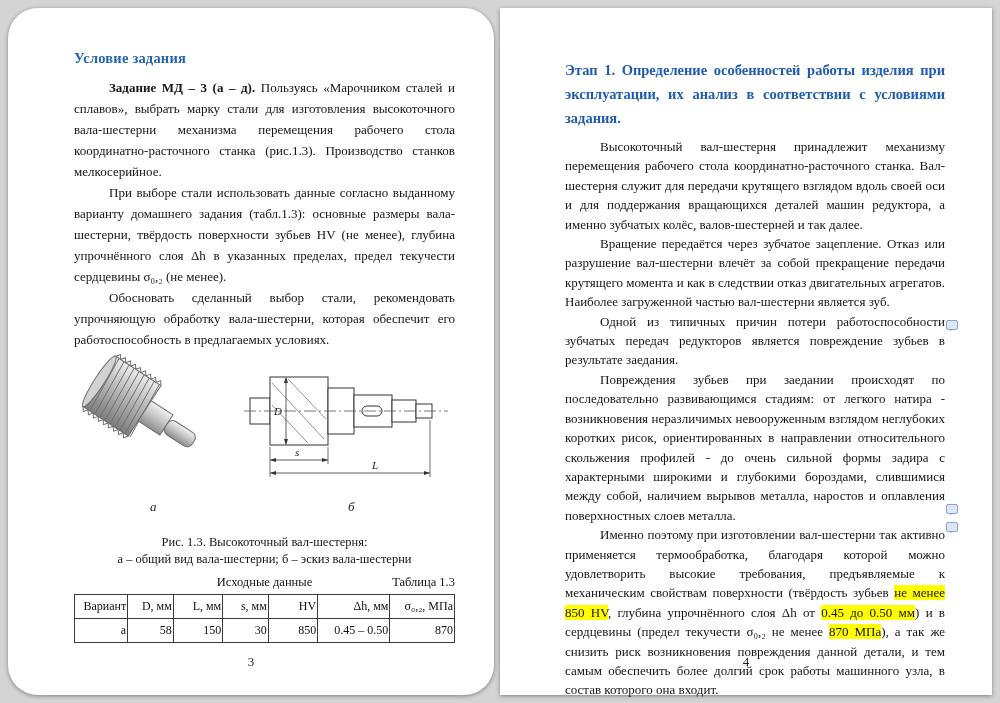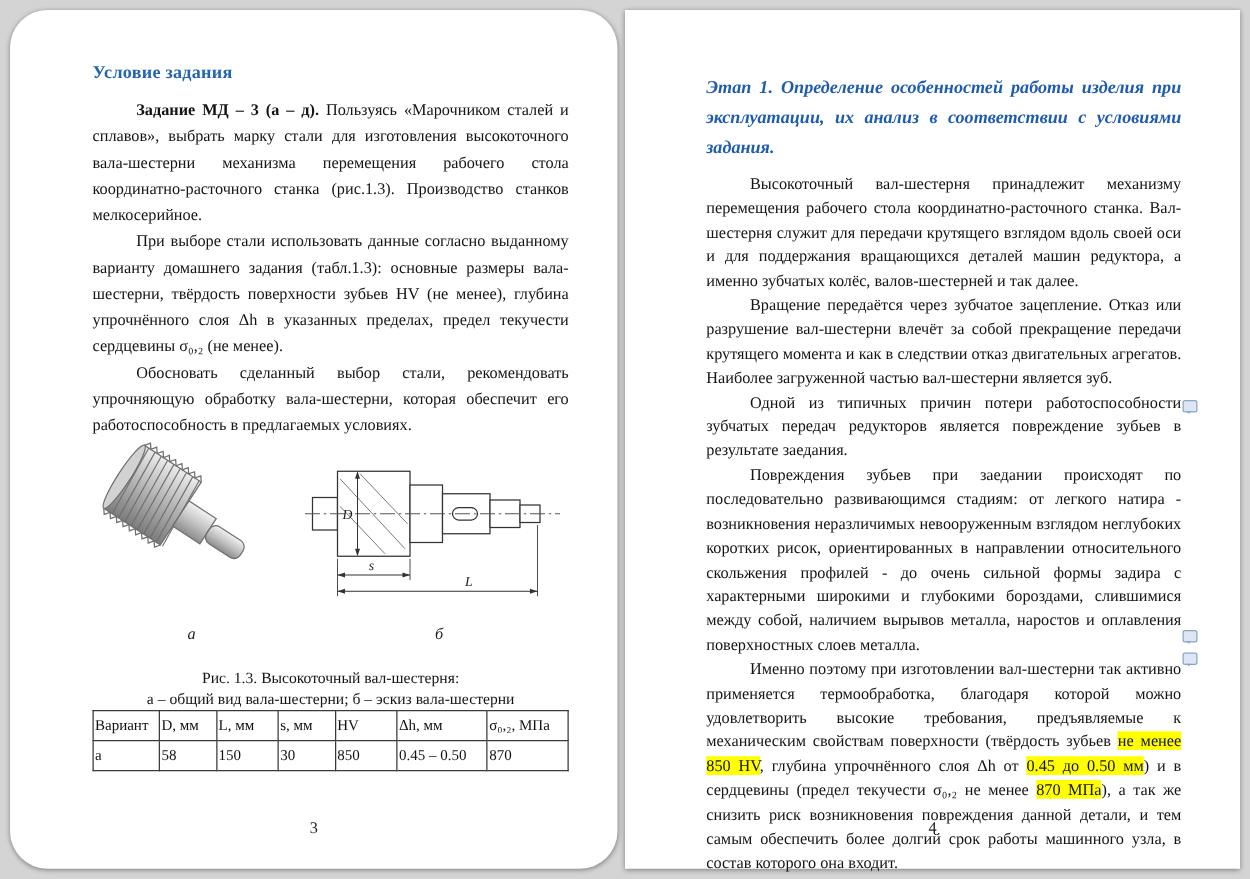--- a/index.html
+++ b/index.html
@@ -18,21 +18,21 @@
   }
   .page-left  { left:8px;   width:486px; padding:42px 39px 0 66px;border-radius:30px; }
   .page-right { left:500px; width:492px; padding:50px 47px 0 65px; }
 
   .lp-heading {
     color:#2565b0; font-size:14.5px; font-weight:bold;
     margin-bottom:10px; letter-spacing:0.2px;
   }
   .rp-heading {
     color:#1f5bae; font-size:14.5px; font-weight:bold;
-    line-height:24px; text-align:justify; margin-bottom:7px;font-style:italic;
+    line-height:24px; text-align:justify; margin-bottom:7px;
   }
 
   .par {
     font-size:13px; line-height:21px; text-align:justify;
     text-indent:35px; color:#141414;
   }
   .page-right .par { line-height:19.4px; }
   .hl { background:#ffff00; }
 
   .figure { position:relative; height:164px; margin-top:3px; }
@@ -43,21 +43,21 @@
   .label-b { left:274px; }
 
   .caption { text-align:center; font-size:12.5px; line-height:17px; margin-top:17px; color:#141414; }
 
   .tbl-caption-row { position:relative; text-align:center; font-size:12.5px; margin-top:7px; margin-bottom:4px; }
   .tbl-caption-right { position:absolute; right:0; top:0; }
 
   .data-table { width:100%; border-collapse:collapse; table-layout:fixed; }
   .data-table th, .data-table td {
     border:1px solid #3a3a3a; font-weight:normal; font-size:12px;
-    text-align:left; vertical-align:middle; padding:4px 1px; white-space:nowrap;
+    text-align:right; vertical-align:middle; padding:4px 1px; white-space:nowrap;
     overflow:hidden;
   }
   .col-variant { width:14%; } .col-d { width:12%; } .col-l { width:13%; }
   .col-s { width:12%; } .col-hv { width:13%; } .col-dh { width:19%; } .col-sigma { width:17%; }
 
   .page-num {
     position:absolute; bottom:25px; left:0; width:100%;
     text-align:center; font-size:13px; color:#222;
   }
 
@@ -164,20 +164,24 @@
 
       <span class="fig-label label-a">а</span>
       <span class="fig-label label-b">б</span>
     </div>
 
     <div class="caption">
       <div>Рис. 1.3. Высокоточный вал-шестерня:</div>
       <div>а – общий вид вала-шестерни; б – эскиз вала-шестерни</div>
     </div>
 
+    <div class="tbl-caption-row">
+      <span>Исходные данные</span>
+      <span class="tbl-caption-right">Таблица 1.3</span>
+    </div>
 
     <table class="data-table">
       <colgroup>
         <col class="col-variant">
           <col class="col-d">
           <col class="col-l">
           <col class="col-s">
         <col class="col-hv">
           <col class="col-dh">
           <col class="col-sigma">

